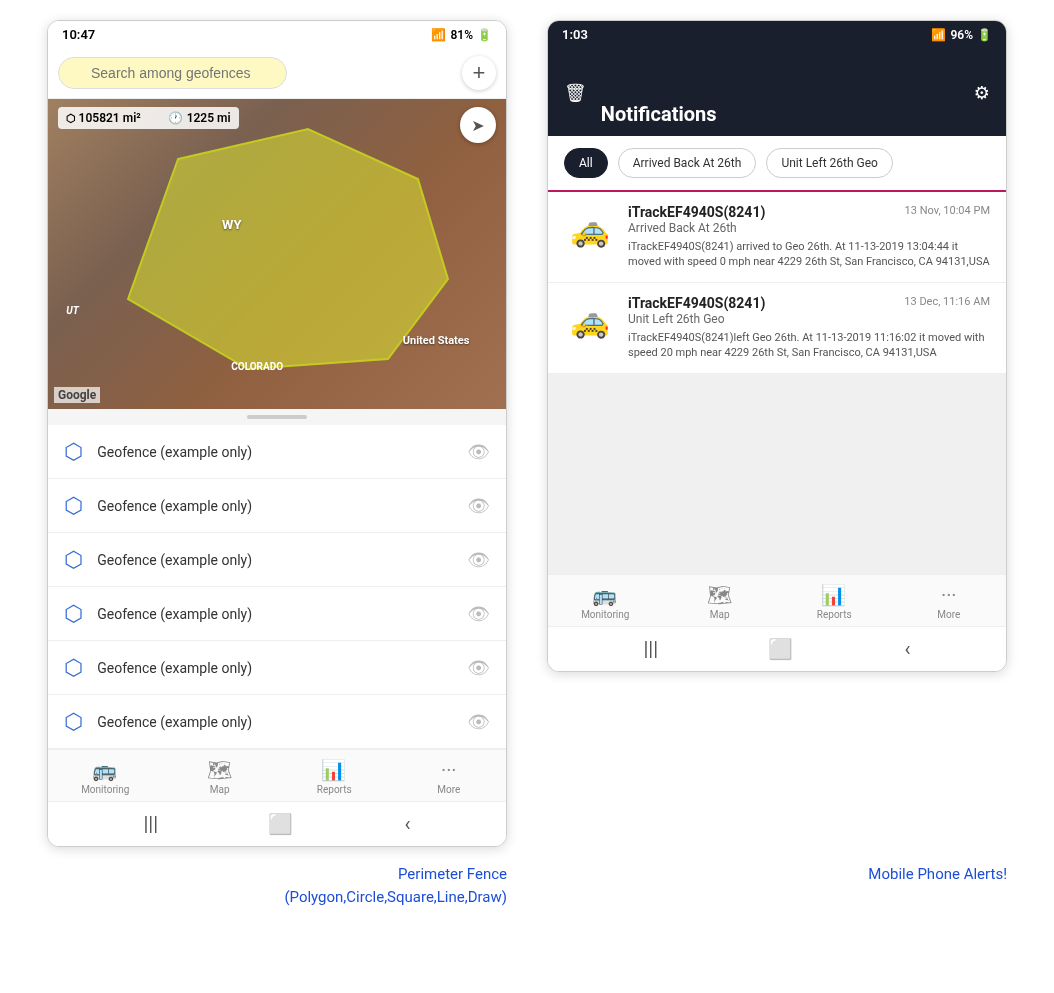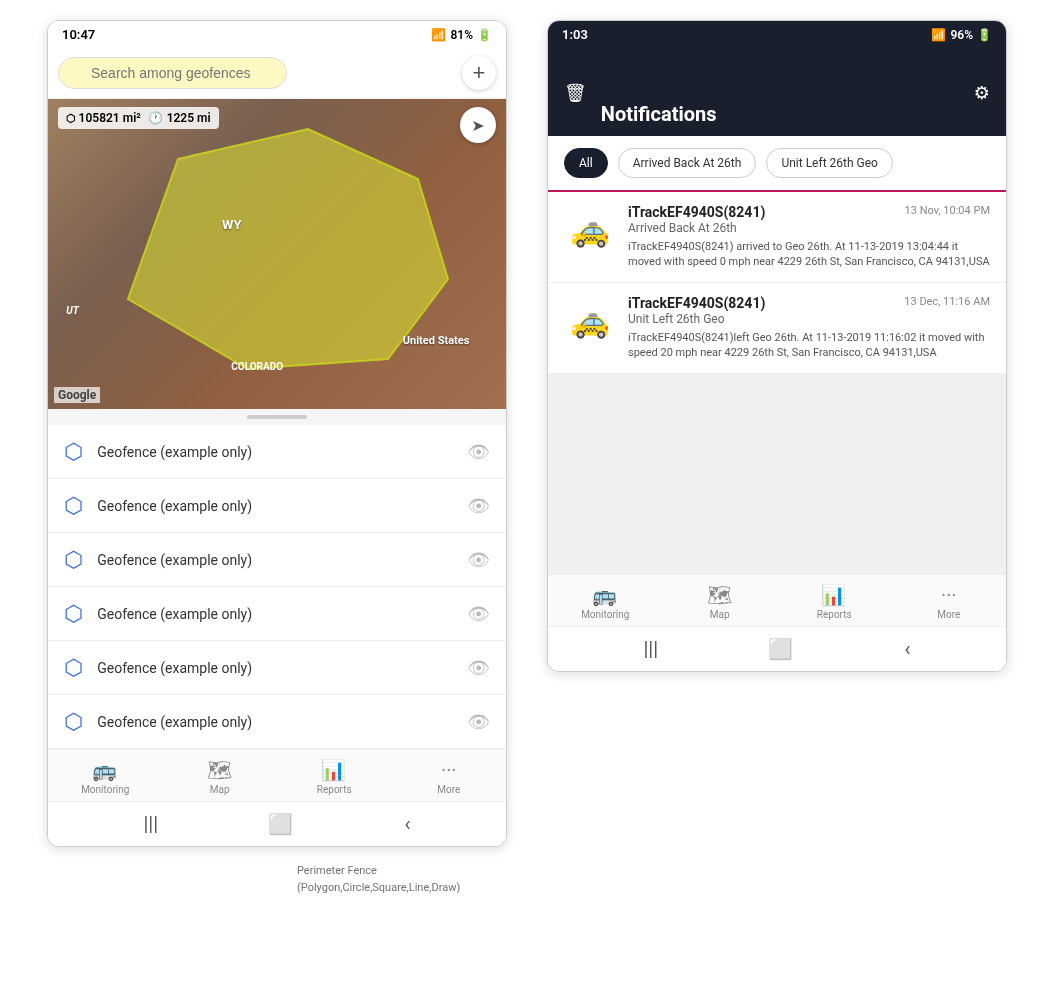--- a/index.html
+++ b/index.html
@@ -100,21 +100,21 @@
       height: 100%;
       background: linear-gradient(135deg, #a08060 0%, #7a6050 30%, #906040 60%, #a07050 100%);
       position: relative;
     }
     .map-stats {
       position: absolute;
       top: 8px;
       left: 10px;
       display: flex;
       align-items: center;
-      gap: 8px;
+      gap: 28px;
       background: rgba(255,255,255,0.85);
       border-radius: 4px;
       padding: 4px 8px;
       font-size: 12px;
       font-weight: 600;
     }
     .map-label-wy {
       position: absolute;
       top: 38%;
       left: 38%;
@@ -358,23 +358,23 @@
     }
     .captions-row {
       display: flex;
       gap: 40px;
       justify-content: center;
       margin-top: 16px;
       width: 100%;
     }
     .caption {
       width: 460px;
-      text-align: left;
-      font-size: 11px;
-      color: #737373;
+      text-align: right;
+      font-size: 15px;
+      color: #1d4ed8;
       line-height: 1.5;
     }
   </style>
 </head>
 <body>
 
 <div class="screenshots-row">
 
   <div class="phone-frame">
 
@@ -562,13 +562,16 @@
       <span>‹</span>
     </div>
   </div>
 
 </div>
 
 <div class="captions-row">
   <div class="caption">
     <span>Perimeter Fence<br>(Polygon,Circle,Square,Line,Draw)</span>
   </div>
+  <div class="caption">
+    <span>Mobile Phone Alerts!</span>
+  </div>
 </div>
 
 </body></html>

